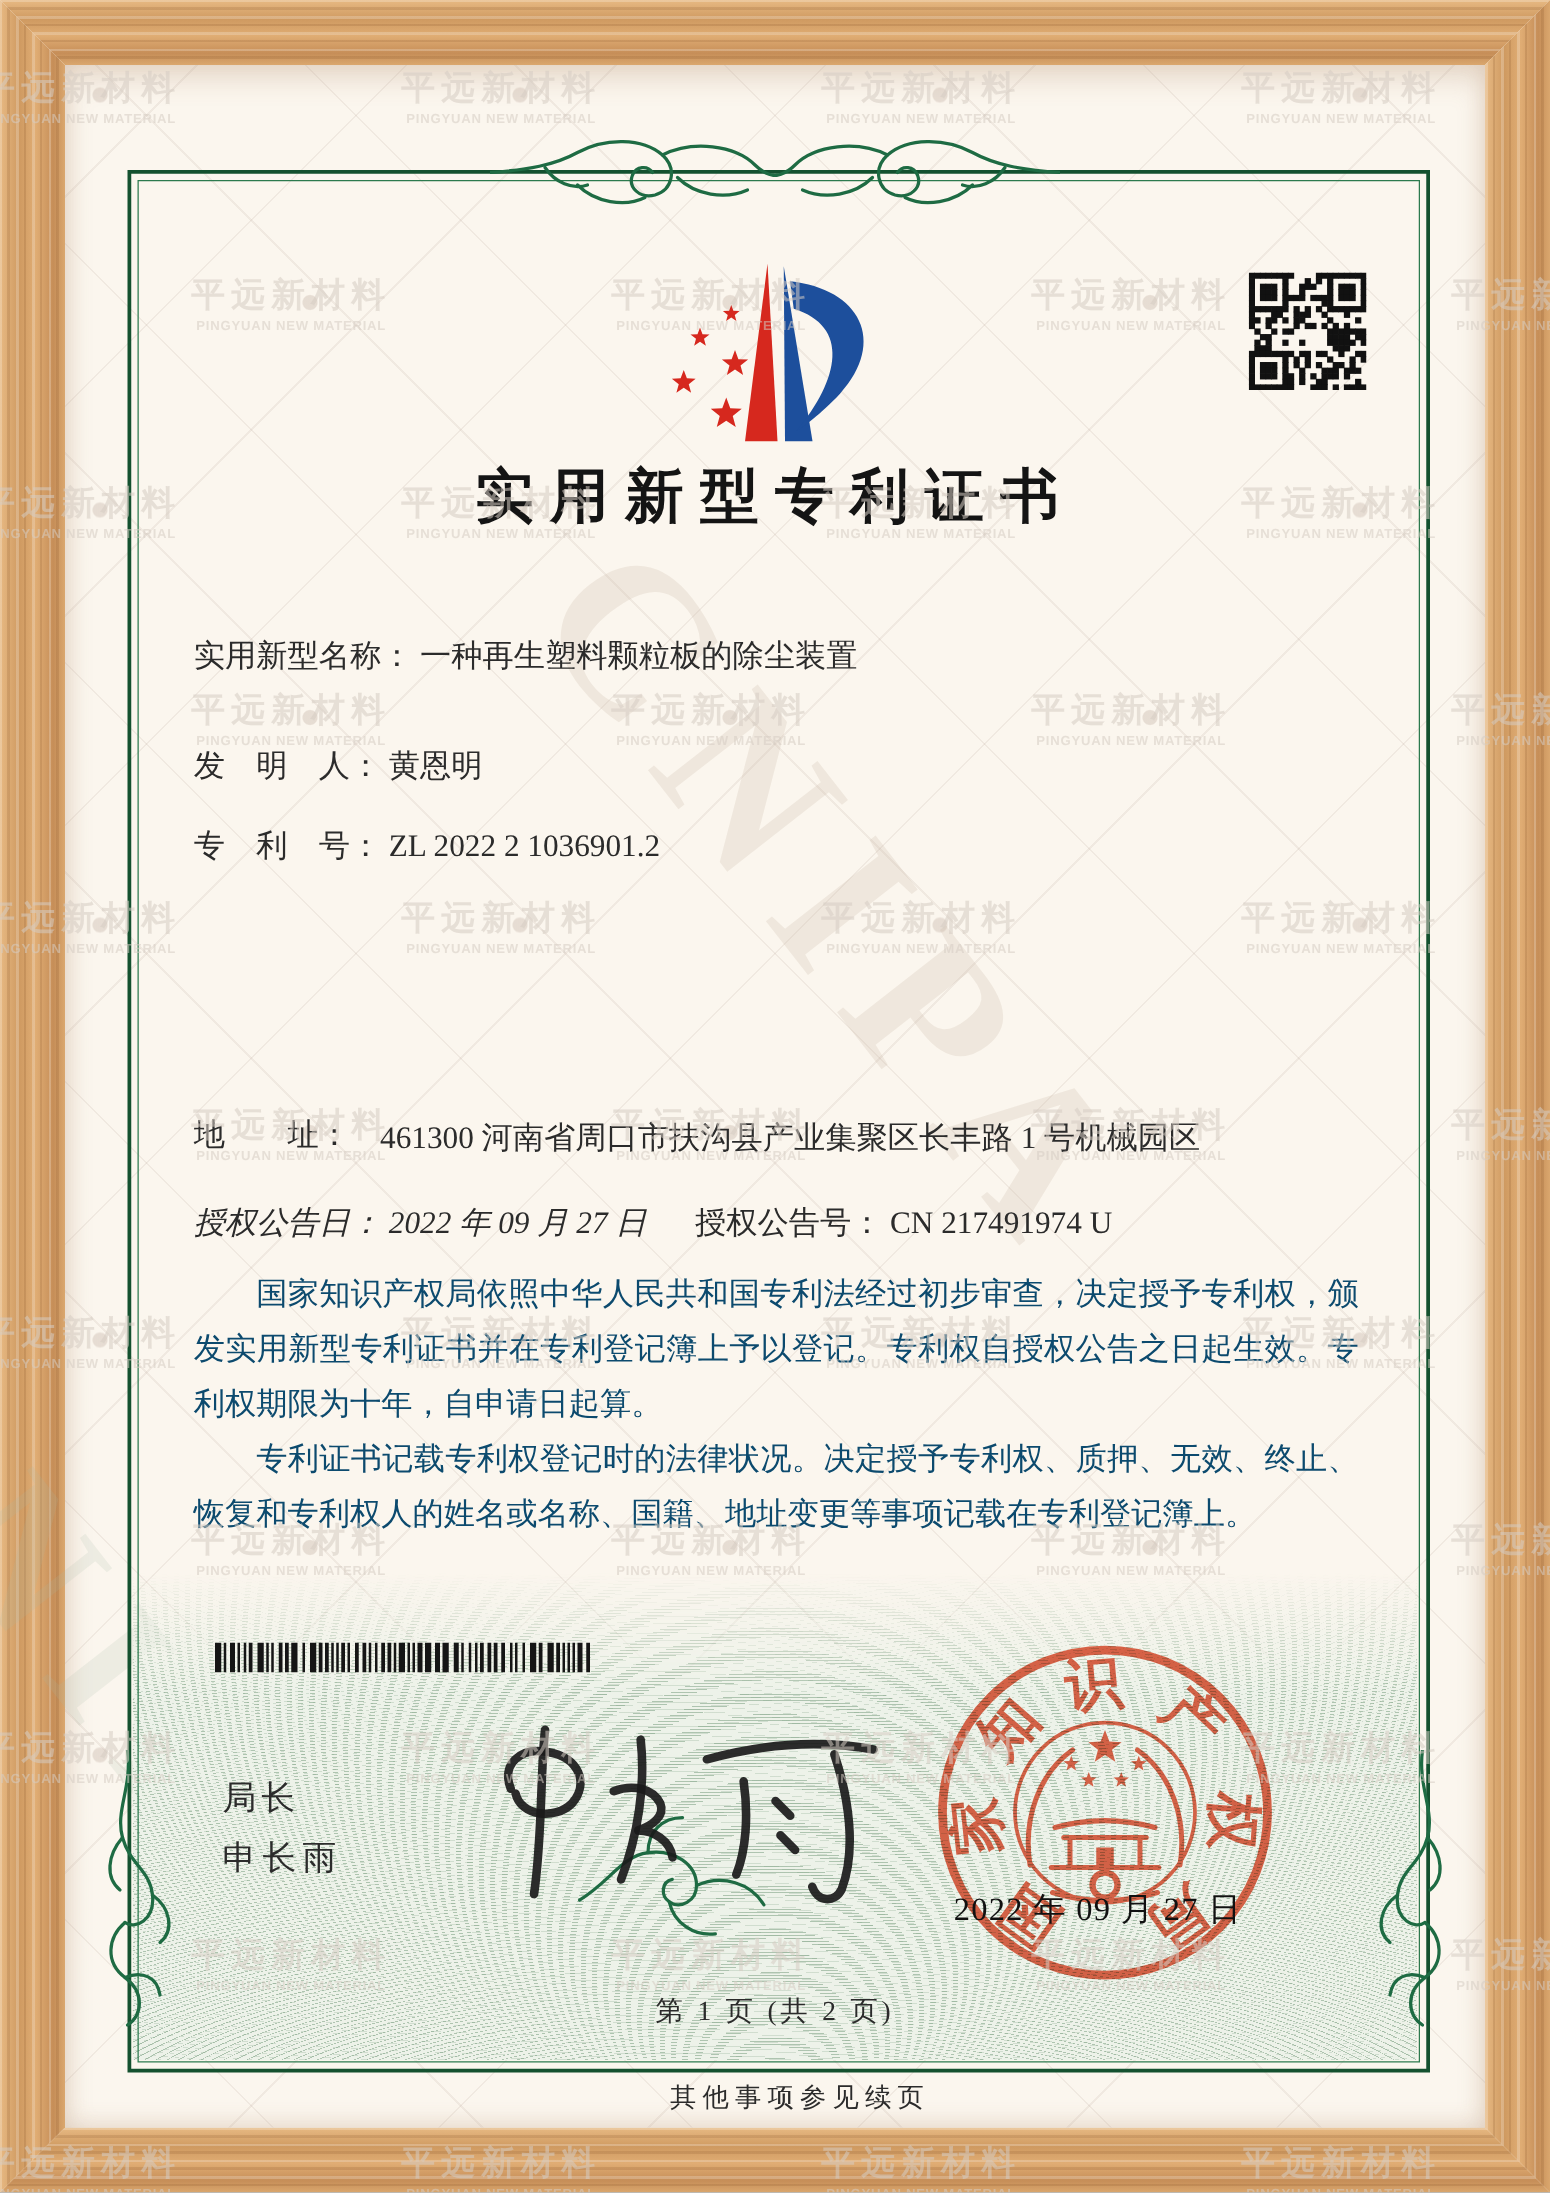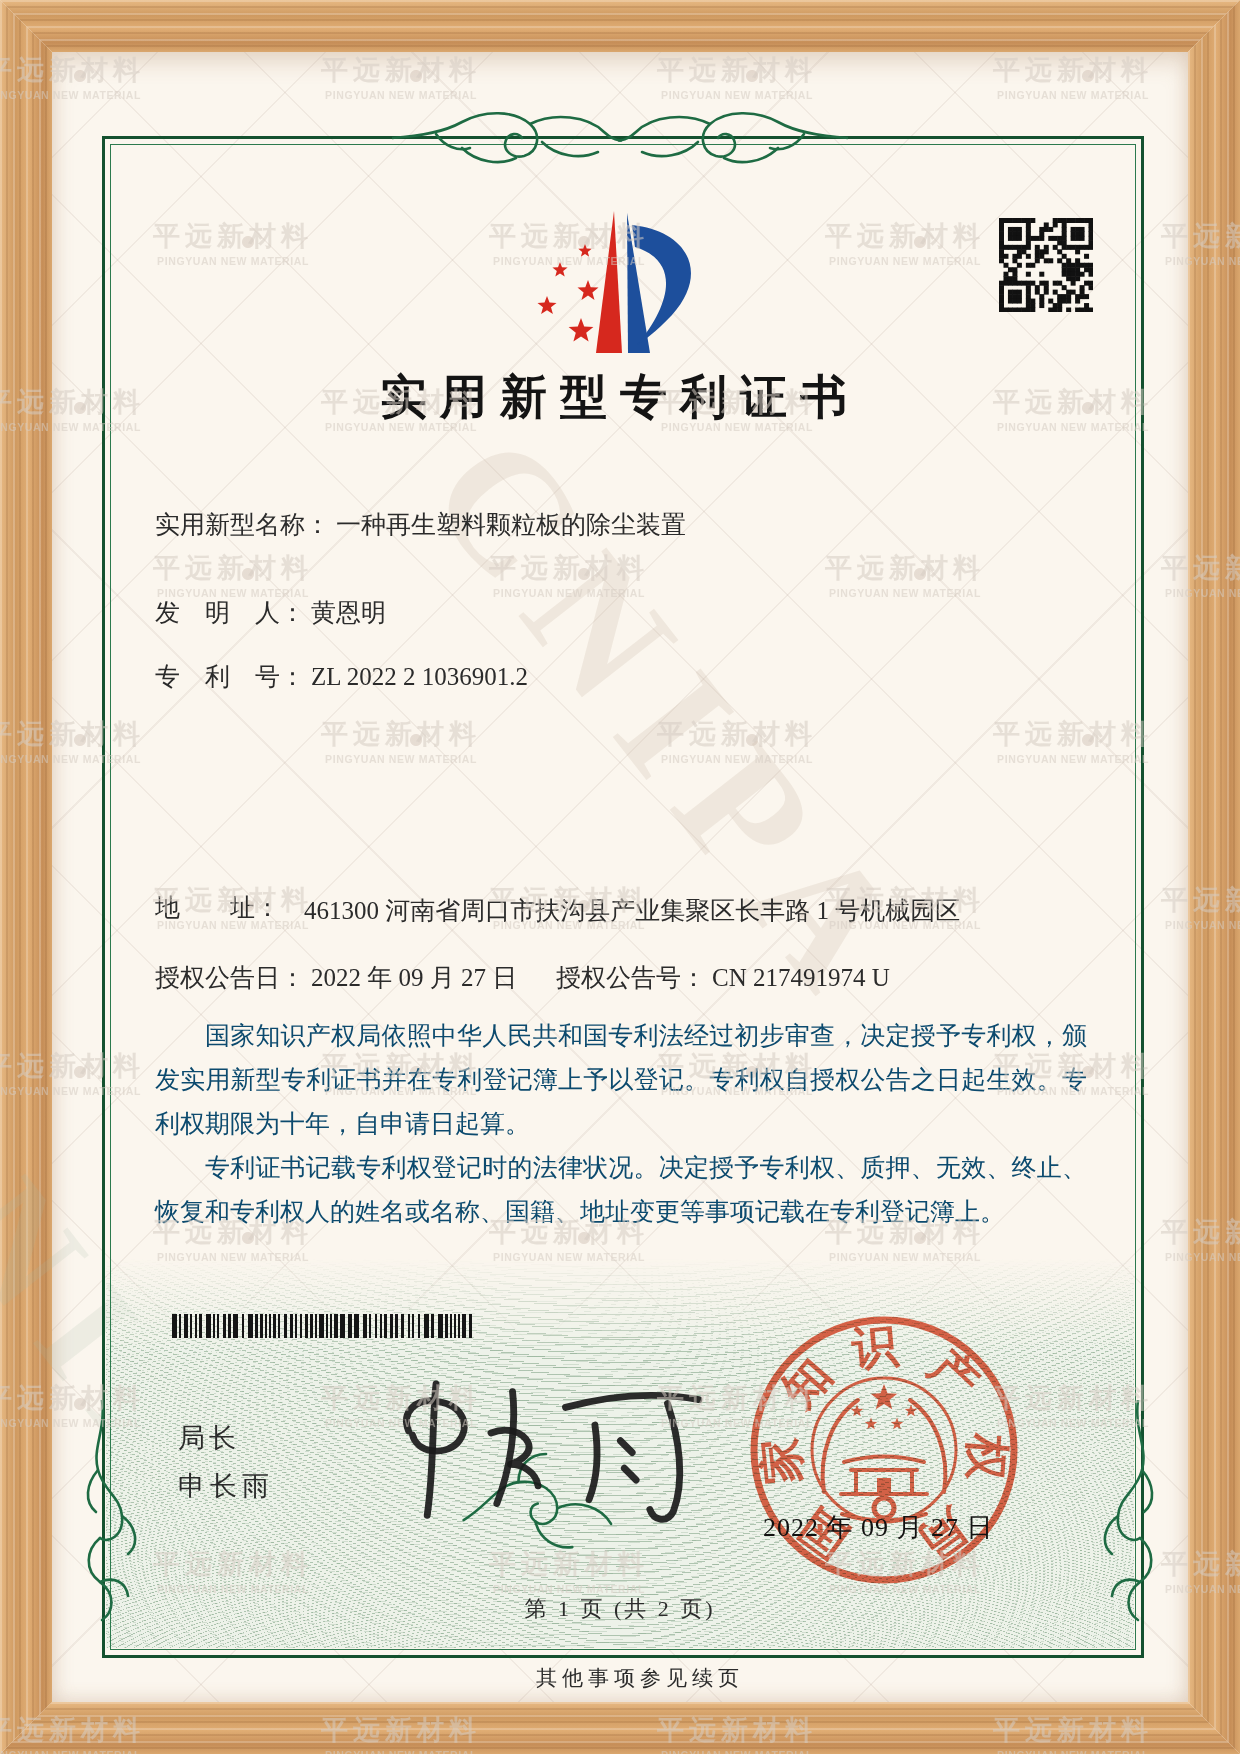--- a/index.html
+++ b/index.html
@@ -55,21 +55,21 @@
   .abs{position:absolute;z-index:10;}
   #cert-number{left:150px;top:208px;font-size:24px;letter-spacing:2px;color:#333;}
   #title{left:0;width:100%;text-align:center;top:366px;font-size:47px;font-weight:700;
          letter-spacing:13px;color:#141414;}
   .row{left:155px;font-size:25px;white-space:nowrap;}
   .row .val{margin-left:6px;}
   #row-0{top:508px;} #row-1{top:596px;} #row-2{top:660px;} #row-3{top:755px;} #row-4{top:833px;}
   #row-address{left:155px;top:891px;font-size:25px;display:flex;}
   #row-address .lab{flex:none;}
   #row-address .val{width:758px;line-height:40px;margin-left:24px;}
-  #row-grant{left:155px;top:961px;font-size:25px;}
+  #row-grant{left:155px;top:961px;font-size:25px;font-style:italic;}
   #row-grant-no{left:556px;top:961px;font-size:25px;text-align:right;}
   #legal{left:155px;top:1014px;width:932px;font-size:25px;z-index:10;}
   #legal p{margin:0;text-indent:2em;line-height:44px;text-align:justify;color:#0c4a6e;}
   #barcode-wrap{left:172px;top:1314px;width:306px;height:24px;}
   #signer-title{left:178px;top:1420px;font-size:27px;letter-spacing:4px;z-index:11;}
   #signer-name{left:178px;top:1468px;font-size:27px;letter-spacing:5px;z-index:11;}
   #signature{left:372px;top:1378px;z-index:12;}
   #signature path{fill:none;stroke:#1a1a1a;stroke-width:7;stroke-linecap:round;stroke-linejoin:round;opacity:.92;}
   #seal{left:744px;top:1310px;z-index:20;mix-blend-mode:multiply;opacity:.93;}
   .seal-char{font:700 46px "Liberation Serif","DejaVu Serif",serif;text-anchor:middle;dominant-baseline:central;}

